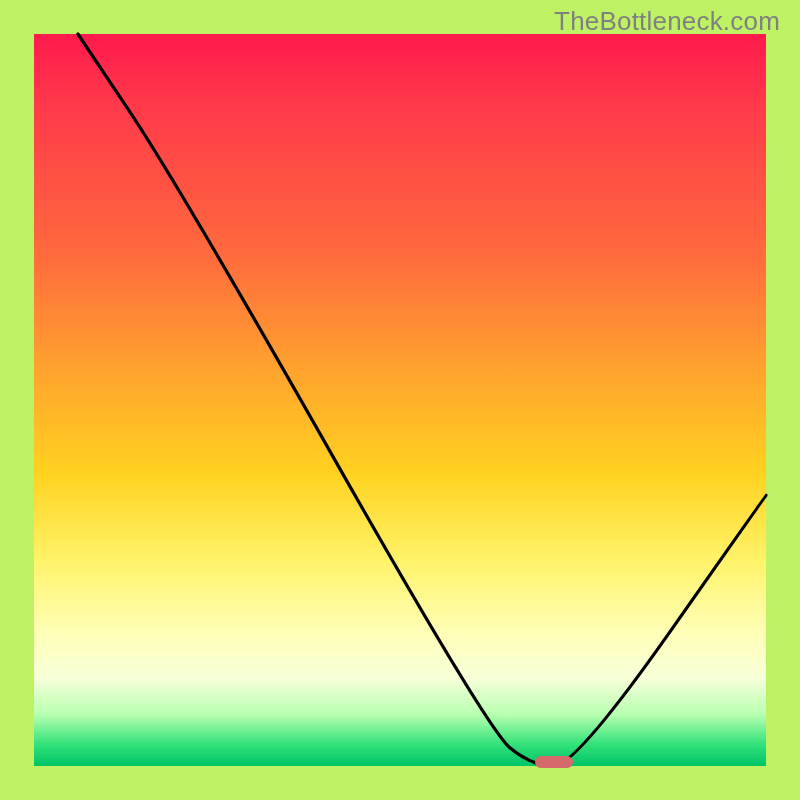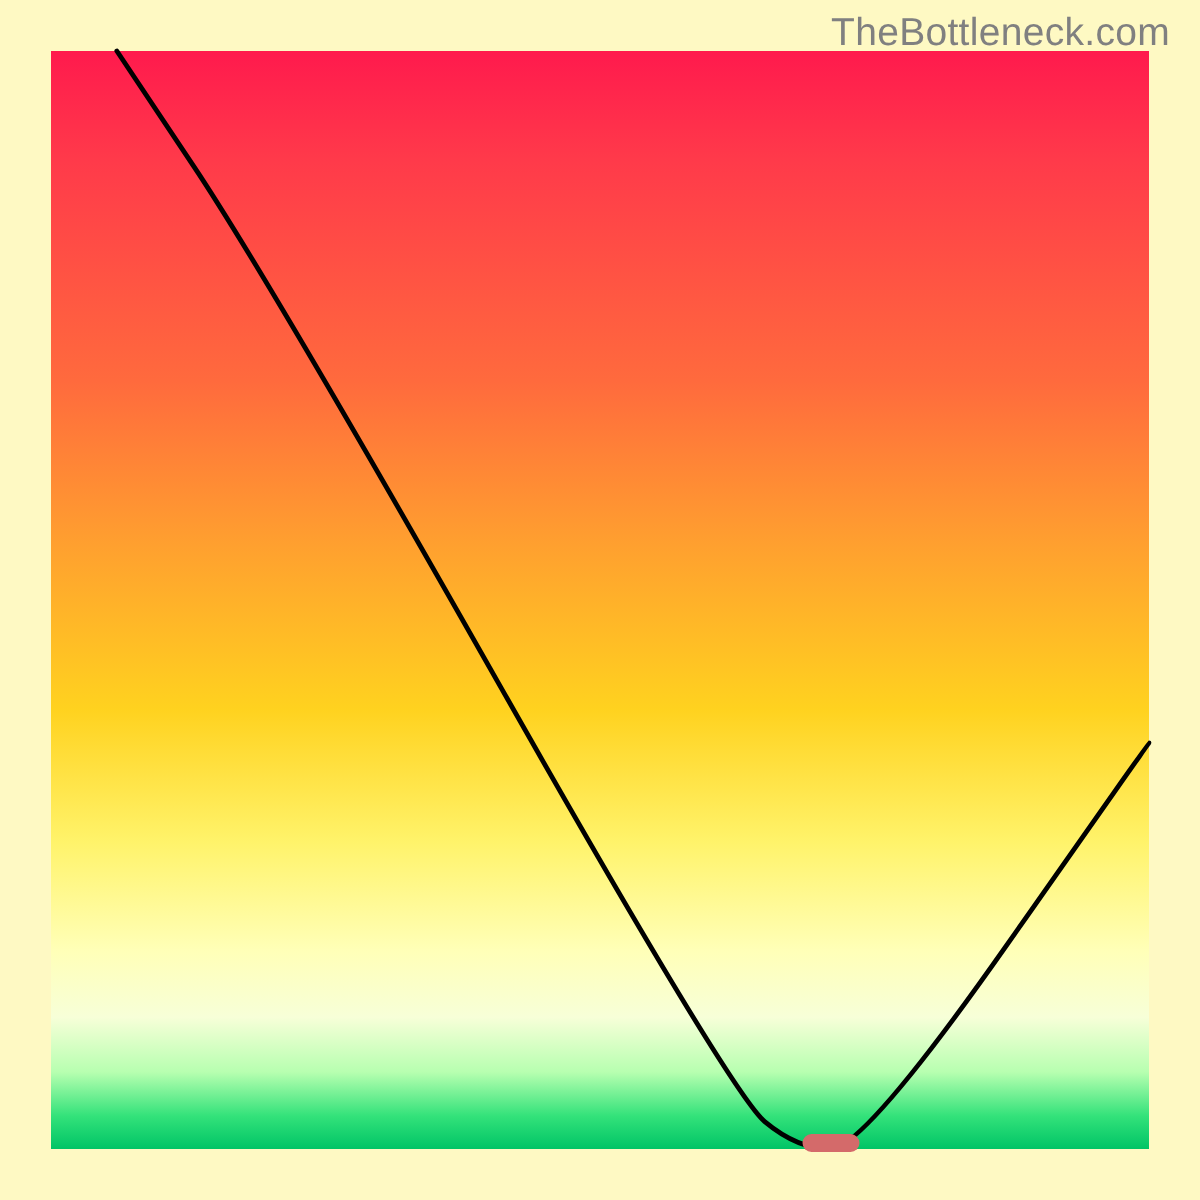--- a/index.html
+++ b/index.html
@@ -10,21 +10,21 @@
     background: #000;
     overflow: hidden;
     font-family: Arial, Helvetica, sans-serif;
   }
   .frame {
     position: absolute;
     left: 0;
     top: 0;
     width: 800px;
     height: 800px;
-    background: #fef9c3;
+    background: #bef264;
   }
   .plot-area {
     position: absolute;
     left: 34px;
     top: 34px;
     width: 732px;
     height: 732px;
     
     background: linear-gradient(
       to bottom,

